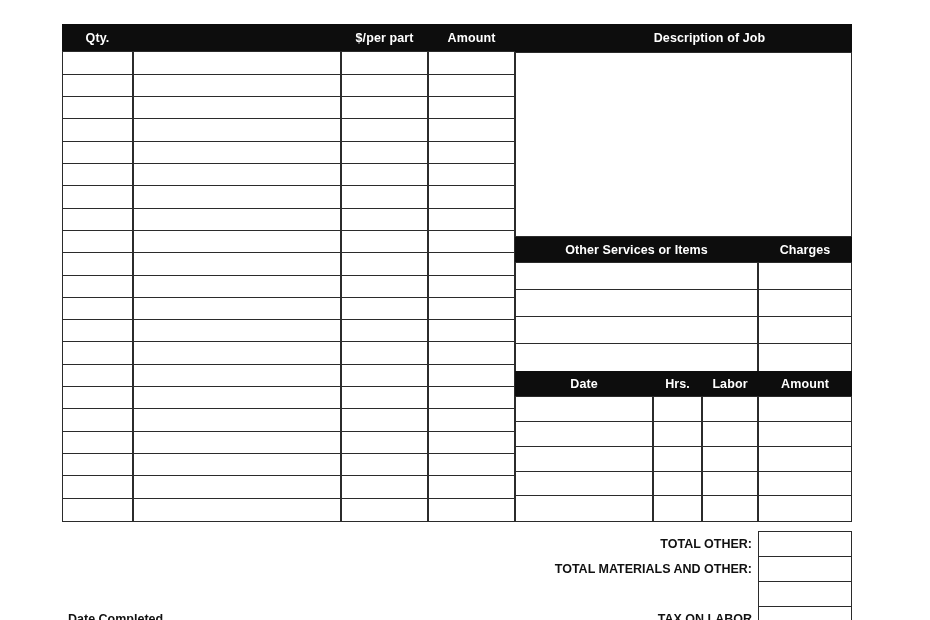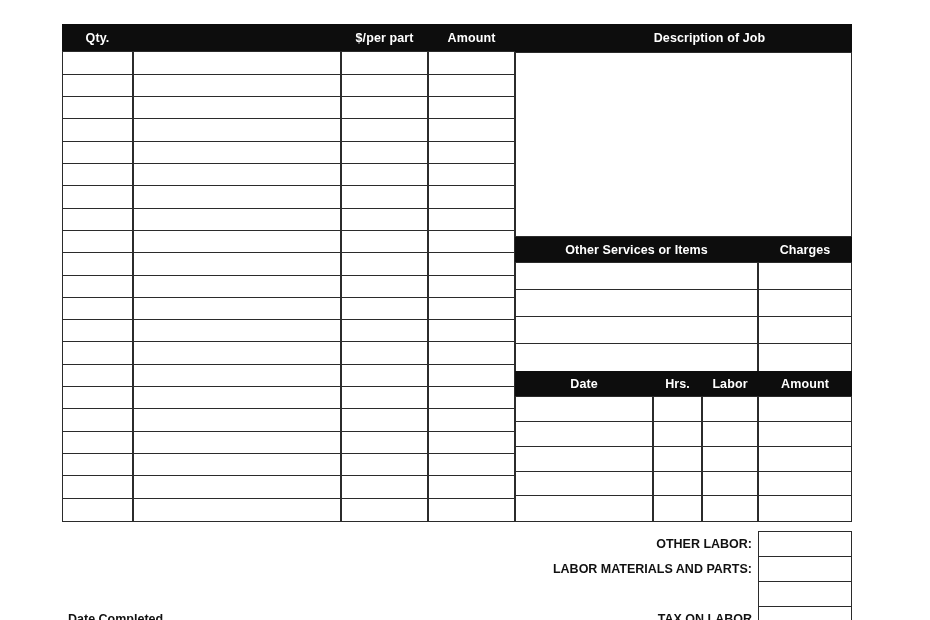--- a/index.html
+++ b/index.html
@@ -266,21 +266,21 @@
       <div class="cellbox" style="left: 138px; top: 0px; width: 49px; height: 26.4px; margin-top: -0.8px;"><span></span></div>
       <div class="cellbox" style="left: 187px; top: 0px; width: 56px; height: 26.4px; margin-top: -0.8px;"><span></span></div>
       <div class="cellbox" style="left: 243px; top: 0px; width: 94px; height: 26.4px; margin-top: -0.8px;"><span></span></div>
     </div>
     <div style="position: absolute; left: 515px; top: 496.2px; width: 337px; height: 24.8px;">
       <div class="cellbox" style="left: 0px; top: 0px; width: 138px; height: 26.4px; margin-top: -0.8px;"><span></span></div>
       <div class="cellbox" style="left: 138px; top: 0px; width: 49px; height: 26.4px; margin-top: -0.8px;"><span></span></div>
       <div class="cellbox" style="left: 187px; top: 0px; width: 56px; height: 26.4px; margin-top: -0.8px;"><span></span></div>
       <div class="cellbox" style="left: 243px; top: 0px; width: 94px; height: 26.4px; margin-top: -0.8px;"><span></span></div>
     </div>
-    <div class="totline" style="left: 300px; top: 531px; width: 452px; height: 25px;">OTHER LABOR:</div>
+    <div class="totline" style="left: 300px; top: 531px; width: 452px; height: 25px;">TOTAL OTHER:</div>
     <div class="totbox" style="left: 758px; top: 531px; width: 94px; height: 26.6px;"><span></span></div>
-    <div class="totline" style="left: 300px; top: 556px; width: 452px; height: 25px;">LABOR MATERIALS AND PARTS:</div>
+    <div class="totline" style="left: 300px; top: 556px; width: 452px; height: 25px;">TOTAL MATERIALS AND OTHER:</div>
     <div class="totbox" style="left: 758px; top: 556px; width: 94px; height: 26.6px;"><span></span></div>
     <div class="totbox" style="left: 758px; top: 581px; width: 94px; height: 26.6px;"><span></span></div>
     <div class="totline" style="left: 300px; top: 606px; width: 452px; height: 25px;">TAX ON LABOR</div>
     <div class="totbox" style="left: 758px; top: 606px; width: 94px; height: 26.6px;"><span></span></div>
     <div class="footlabel" style="left: 68px; top: 612px;">Date Completed</div>
   </div>
 
 </body></html>

